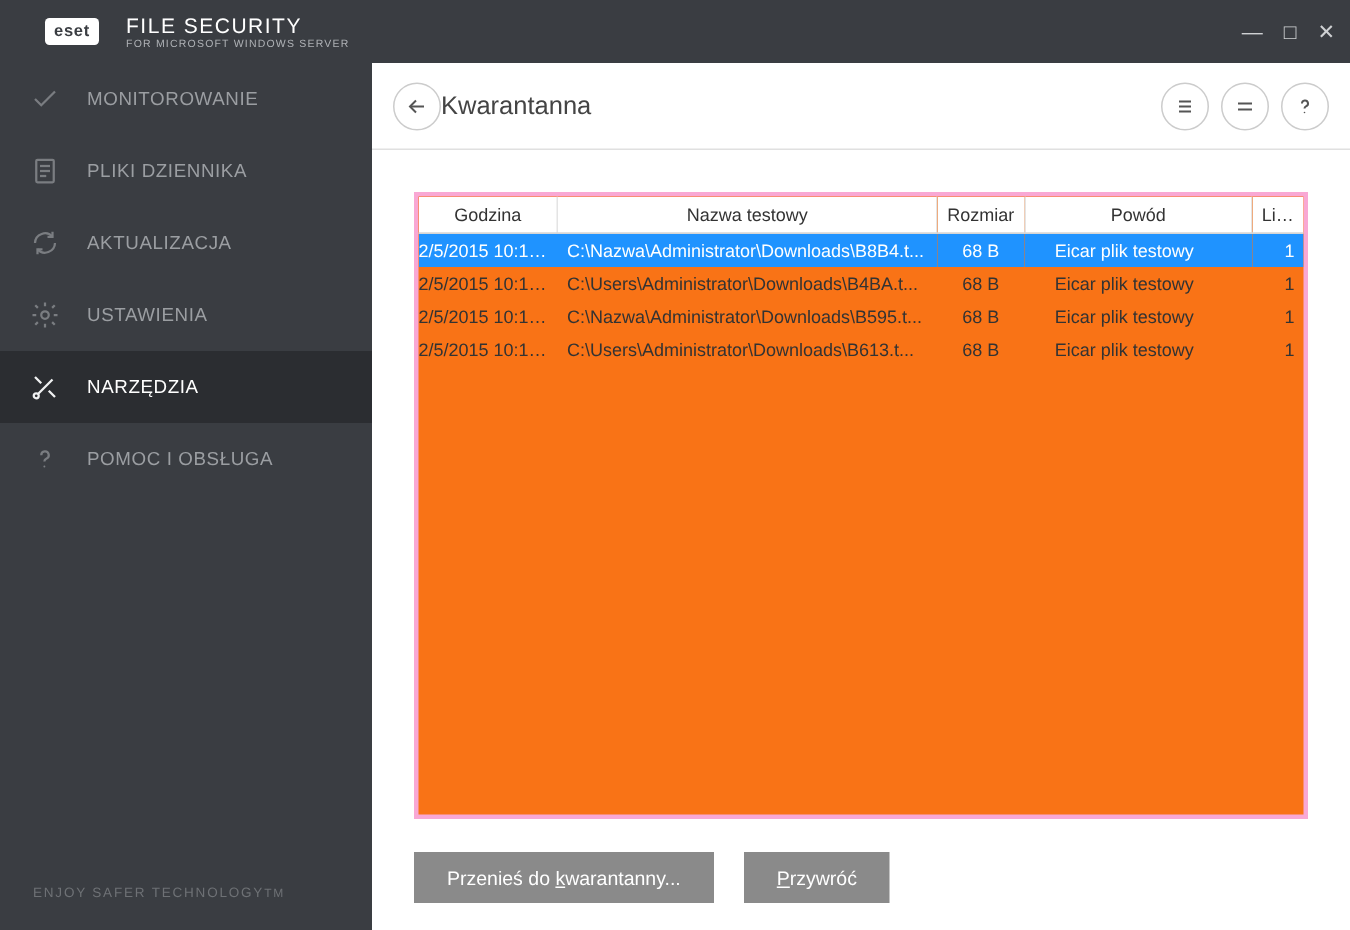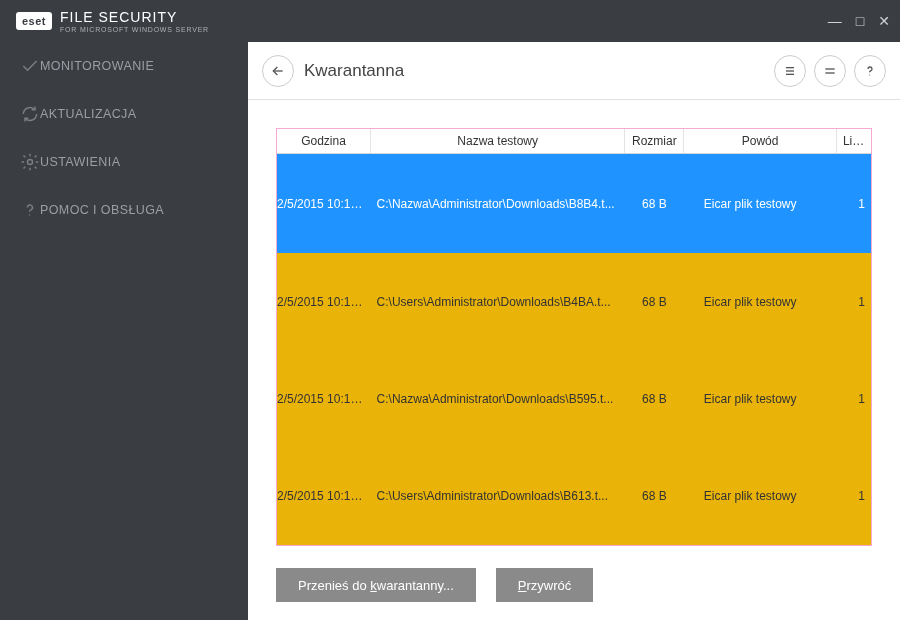--- a/index.html
+++ b/index.html
@@ -1,52 +1,52 @@
 <!DOCTYPE html>
 <html><head>
   <meta charset="utf-8">
   <style>
     * { margin: 0; padding: 0; box-sizing: border-box; font-family: "Segoe UI", Arial, sans-serif; }
     body { width: 900px; height: 620px; overflow: hidden; background: #fff; }
     .window { width: 100%; height: 100%; display: flex; flex-direction: column; }
 
     
     .header { background: #3a3d42; height: 42px; display: flex; align-items: center; padding: 0 10px 0 16px; color: #fff; }
-    .logo-badge { background: #fff; color: #3a3d42; font-weight: 800; font-size: 11px; padding: 3px 6px; border-radius: 3px; letter-spacing: 0.5px; }
-    .logo-text { margin-left: 8px; display: flex; flex-direction: column; line-height: 1; }
+    .logo-badge { background: #fff; color: #3a3d42; font-weight: 800; font-size: 11px; padding: 3px 6px; border-radius: 3px; letter-spacing: 0.5px; margin-left: 14px; }
+    .logo-text { margin-left: 18px; display: flex; flex-direction: column; line-height: 1; }
     .logo-title { font-size: 14px; font-weight: 300; letter-spacing: 1px; }
     .logo-sub { font-size: 7px; letter-spacing: 0.8px; color: #aeb1b5; margin-top: 2px; }
     .win-controls { margin-left: auto; display: flex; gap: 14px; color: #cfd1d3; }
     .win-btn { cursor: pointer; font-size: 14px; }
 
     
     .body { flex: 1; display: flex; min-height: 0; }
 
     
     .sidebar { width: 248px; background: #3a3d42; display: flex; flex-direction: column; color: #9b9ea2; }
-    .nav-item { display: flex; align-items: center; height: 48px; padding: 0 20px; cursor: pointer; font-size: 12.5px; letter-spacing: 0.4px; }
+    .nav-item { display: flex; align-items: center; height: 48px; padding: 0 20px; gap: 18px; cursor: pointer; font-size: 12.5px; letter-spacing: 0.4px; }
     .nav-item.active { background: #2b2d31; color: #fff; }
     .nav-icon { width: 20px; height: 20px; display: flex; align-items: center; justify-content: center; flex-shrink: 0; }
     .nav-icon svg { width: 20px; height: 20px; stroke: #7a7d81; fill: none; stroke-width: 1.8; }
     .nav-item.active .nav-icon svg { stroke: #f0f1f2; }
     .footer-tag { margin-top: auto; padding: 20px 22px; font-size: 9px; letter-spacing: 1.2px; color: #6e7175; }
     .footer-tag .tm { font-size: 8px; }
 
     
     .main { flex: 1; display: flex; flex-direction: column; background: #fff; min-width: 0; }
-    .toolbar { height: 58px; border-bottom: 1px solid #e0e0e0; display: flex; align-items: center; padding: 0 14px; gap: 10px; }
+    .toolbar { height: 58px; border-bottom: 1px solid #e0e0e0; display: flex; align-items: center; padding: 0 14px; }
     .circ-btn { width: 32px; height: 32px; border: 1px solid #ccc; border-radius: 50%; display: flex; align-items: center; justify-content: center; cursor: pointer; color: #555; background: #fff; }
     .circ-btn svg { width: 16px; height: 16px; stroke: #555; fill: none; stroke-width: 2; }
     .page-title { font-size: 17px; color: #444; font-weight: 400; }
     .toolbar-spacer { flex: 1; }
     .toolbar-right { display: flex; gap: 8px; }
 
     
     .content { flex: 1; padding: 28px 28px 18px 28px; display: flex; flex-direction: column; min-height: 0; }
-    .table-wrap { border: 1px solid #f9a8d4; flex: 1; overflow: hidden; background: #eab308; display: flex; }
+    .table-wrap { border: 3px solid #f9a8d4; flex: 1; overflow: hidden; background: #f97316; display: flex; flex-direction: column; }
     table { width: 100%; border-collapse: collapse; table-layout: fixed; font-size: 12px; color: #333; }
     thead th { font-weight: 400; text-align: center; padding: 5px 6px; border-bottom: 1px solid #d5d5d5; border-right: 1px solid #e4e4e4; background: #fff; white-space: nowrap; overflow: hidden; text-overflow: ellipsis; }
     thead th:last-child { border-right: none; }
     tbody td { padding: 4px 6px; white-space: nowrap; overflow: hidden; text-overflow: ellipsis; border: none; }
     tbody tr.selected { background: #1f93ff; color: #fff; }
     .col-time   { width: 92px; }
     .col-name   { width: 250px; }
     .col-size   { width: 58px; text-align: center; }
     .col-reason { width: 150px; }
     .col-count  { width: 34px; text-align: right; }
@@ -85,45 +85,70 @@
         <span class="nav-icon">
             <svg viewBox="0 0 24 24">
               <polyline points="4 12 9 17 20 6"></polyline>
             </svg>
           </span>
         <span>MONITOROWANIE</span>
       </div>
       <div class="nav-item">
         <span class="nav-icon">
             <svg viewBox="0 0 24 24">
+              <rect x="5" y="3" width="14" height="18" rx="1"></rect>
+              <line x1="8" y1="8" x2="16" y2="8"></line>
+              <line x1="8" y1="12" x2="16" y2="12"></line>
+              <line x1="8" y1="16" x2="13" y2="16"></line>
+            </svg>
+          </span>
+        <span>PLIKI DZIENNIKA</span>
+      </div>
+      <div class="nav-item">
+        <span class="nav-icon">
+            <svg viewBox="0 0 24 24">
               <path d="M4 12a8 8 0 0 1 14-5"></path>
               <polyline points="18 3 18 7 14 7"></polyline>
               <path d="M20 12a8 8 0 0 1-14 5"></path>
               <polyline points="6 21 6 17 10 17"></polyline>
             </svg>
           </span>
         <span>AKTUALIZACJA</span>
       </div>
       <div class="nav-item">
         <span class="nav-icon">
             <svg viewBox="0 0 24 24">
               <circle cx="12" cy="12" r="3"></circle>
               <path d="M12 2v3M12 19v3M4.2 4.2l2.1 2.1M17.7 17.7l2.1 2.1M2 12h3M19 12h3M4.2 19.8l2.1-2.1M17.7 6.3l2.1-2.1"></path>
             </svg>
           </span>
         <span>USTAWIENIA</span>
       </div>
+      <div class="nav-item active">
+        <span class="nav-icon">
+            <svg viewBox="0 0 24 24">
+              <path d="M6 18L18 6"></path>
+              <path d="M4 4l5 5"></path>
+              <path d="M15 15l5 5"></path>
+              <circle cx="5" cy="19" r="2"></circle>
+            </svg>
+          </span>
+        <span>NARZĘDZIA</span>
+      </div>
       <div class="nav-item">
         <span class="nav-icon">
             <svg viewBox="0 0 24 24">
               <path d="M9 9a3 3 0 1 1 4 2.8c-1 .5-1.5 1.2-1.5 2.2"></path>
               <circle cx="11.5" cy="18" r="0.8" fill="#7a7d81" stroke="none"></circle>
             </svg>
           </span>
         <span>POMOC I OBSŁUGA</span>
+      </div>
+      <div class="footer-tag">
+        <span>ENJOY SAFER TECHNOLOGY</span><span class="tm">TM</span>
       </div>
     </div>
 
     <div class="main">
       <div class="toolbar">
         <div class="circ-btn">
           <svg viewBox="0 0 24 24">
               <line x1="19" y1="12" x2="5" y2="12"></line>
               <polyline points="11 6 5 12 11 18"></polyline>
             </svg>

